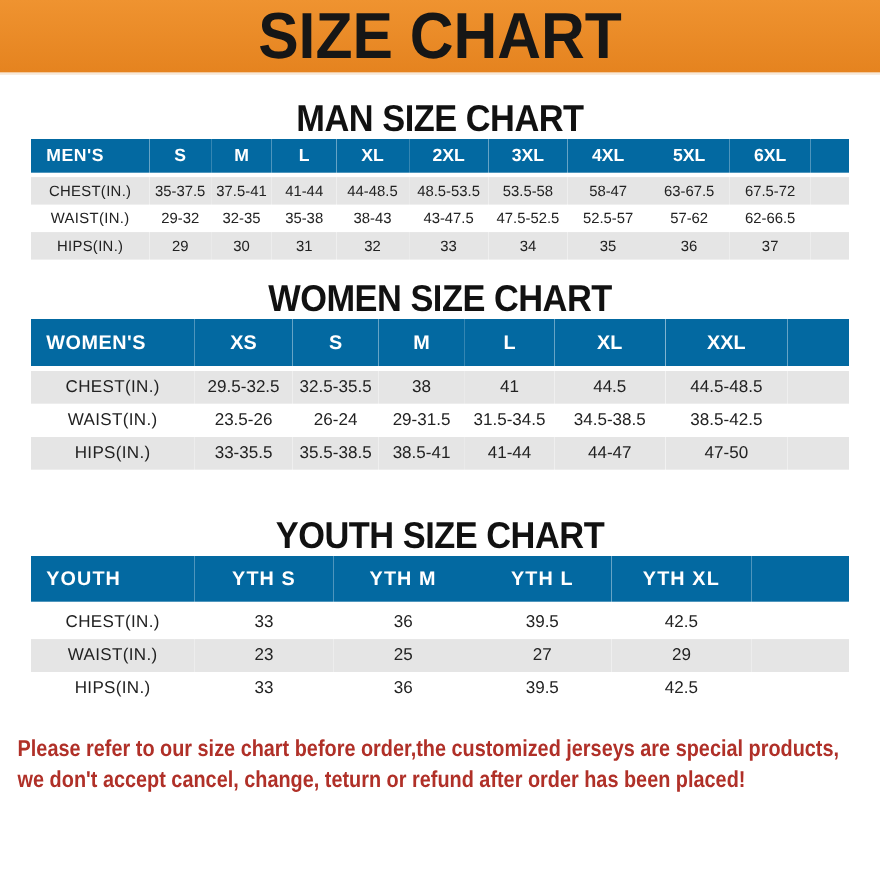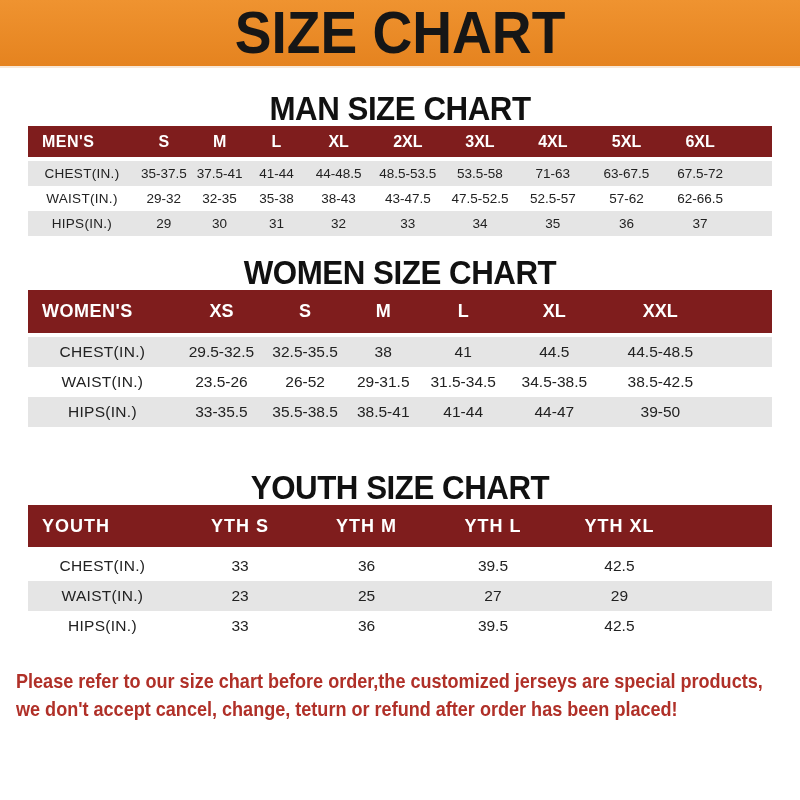--- a/index.html
+++ b/index.html
@@ -43,21 +43,21 @@
   
   table.sizes-table {
     width: 744px; margin: 0 auto;
     border-collapse: collapse; table-layout: fixed;
   }
   .sizes-table th, .sizes-table td {
     padding: 0; text-align: center; vertical-align: middle;
     overflow: hidden; white-space: nowrap;
   }
   .header-row th {
-    background: #7f1d1d; color: #ffffff;
+    background: #0369a1; color: #ffffff;
     font-weight: 600;
   }
   .corner {
     text-align: left !important; padding-left: 14px !important;
     font-weight: 800 !important; letter-spacing: 0.5px;
   }
   .row-gray td  { background: #E5E5E5; }
   .row-white td { background: #ffffff; }
   .row-label { letter-spacing: 0.3px; }
   tbody tr:first-child td { border-top: 4px solid #ffffff; }
@@ -131,21 +131,21 @@
     </thead>
     <tbody>
       <tr class="row-gray">
         <td class="row-label">CHEST(IN.)</td>
         <td>35-37.5</td>
         <td>37.5-41</td>
         <td>41-44</td>
         <td>44-48.5</td>
         <td>48.5-53.5</td>
         <td>53.5-58</td>
-        <td>71-63</td>
+        <td>58-47</td>
         <td>63-67.5</td>
         <td>67.5-72</td>
         <td></td>
       </tr>
       <tr class="row-white">
         <td class="row-label">WAIST(IN.)</td>
         <td>29-32</td>
         <td>32-35</td>
         <td>35-38</td>
         <td>38-43</td>
@@ -204,35 +204,35 @@
         <td>32.5-35.5</td>
         <td>38</td>
         <td>41</td>
         <td>44.5</td>
         <td>44.5-48.5</td>
         <td></td>
       </tr>
       <tr class="row-white">
         <td class="row-label">WAIST(IN.)</td>
         <td>23.5-26</td>
-        <td>26-52</td>
+        <td>26-24</td>
         <td>29-31.5</td>
         <td>31.5-34.5</td>
         <td>34.5-38.5</td>
         <td>38.5-42.5</td>
         <td></td>
       </tr>
       <tr class="row-gray">
         <td class="row-label">HIPS(IN.)</td>
         <td>33-35.5</td>
         <td>35.5-38.5</td>
         <td>38.5-41</td>
         <td>41-44</td>
         <td>44-47</td>
-        <td>39-50</td>
+        <td>47-50</td>
         <td></td>
       </tr>
     </tbody>
   </table>
 
   <h2 class="heading-youth">YOUTH SIZE CHART</h2>
 
   <table class="sizes-table youth-table">
     <colgroup>
       <col style="width:20%">

